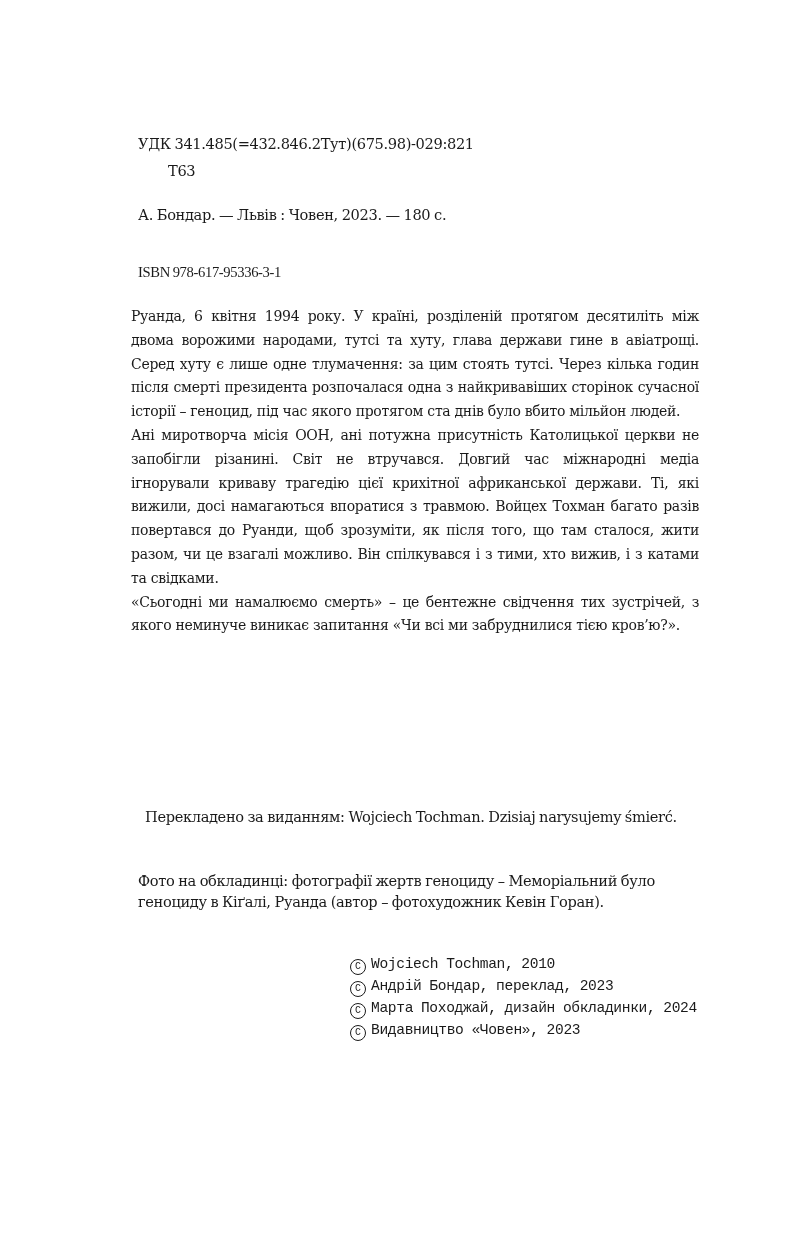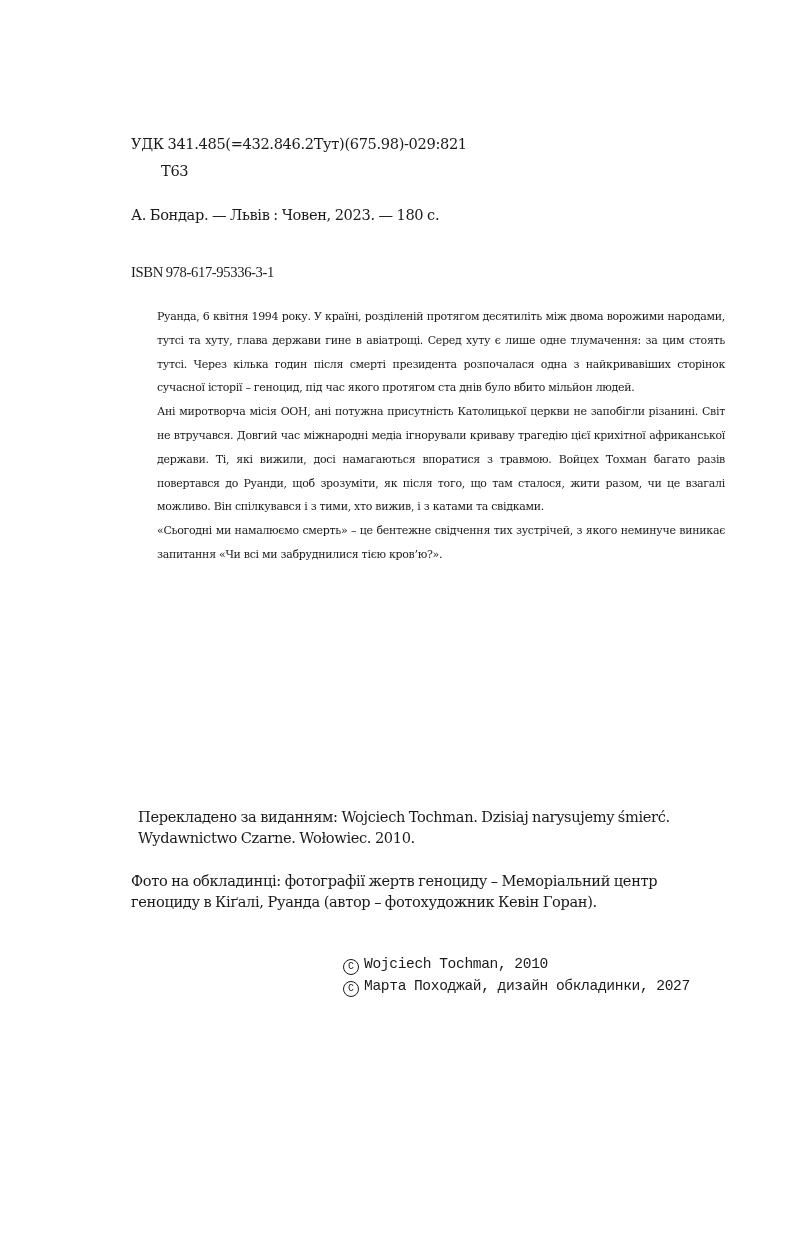--- a/index.html
+++ b/index.html
@@ -19,20 +19,21 @@
       position: absolute;
       left: 131px;
       top: 0;
       width: 568px;
     }
     .small {
       font-size: 14.6px;
       line-height: 21px;
       letter-spacing: -0.35px;
       word-spacing: -0.5px;
+      margin-left: 7px;
     }
     .udk {
       position: absolute;
       top: 133px;
       left: 0;
       white-space: nowrap;
     }
     .udk-code {
       position: absolute;
       top: 160px;
@@ -51,25 +52,24 @@
       top: 262px;
       left: 0;
       white-space: nowrap;
       font-family: Liberation Serif, serif;
     }
     .annotation {
       position: absolute;
       top: 305px;
       left: 0;
       width: 568px;
-      font-size: 11px;
+      font-size: 14px;
       line-height: 23.8px;
       letter-spacing: -0.3px;
       text-align: justify;
-      margin-left: 26px;
     }
     .annotation p {
       margin: 0;
     }
     .translated-from {
       position: absolute;
       top: 806px;
       left: 7px;
       width: 580px;
     }
@@ -122,30 +122,35 @@
   <div class="isbn small">ISBN 978-617-95336-3-1</div>
 
   <div class="annotation">
     <p>Руанда, 6 квітня 1994 року. У країні, розділеній протягом десятиліть між двома ворожими народами, тутсі та хуту, глава держави гине в авіатрощі. Серед хуту є лише одне тлумачення: за цим стоять тутсі. Через кілька годин після смерті президента розпочалася одна з найкривавіших сторінок сучасної історії – геноцид, під час якого протягом ста днів було вбито мільйон людей.</p>
     <p>Ані миротворча місія ООН, ані потужна присутність Католицької церкви не запобігли різанині. Світ не втручався. Довгий час міжнародні медіа ігнорували криваву трагедію цієї крихітної африканської держави. Ті, які вижили, досі намагаються впоратися з травмою. Войцех Тохман багато разів повертався до Руанди, щоб зрозуміти, як після того, що там сталося, жити разом, чи це взагалі можливо. Він спілкувався і з тими, хто вижив, і з катами та свідками.</p>
     <p>«Сьогодні ми намалюємо смерть» – це бентежне свідчення тих зустрічей, з якого неминуче виникає запитання «Чи всі ми забруднилися тією кров’ю?».</p>
   </div>
 
   <div class="translated-from small">
     <span class="line">Перекладено за виданням: Wojciech Tochman. Dzisiaj narysujemy śmierć.</span>
-    <span class="line">Wydawnictwo Czarne. Wołowiec. 2010.</span>
   </div>
 
   <div class="cover-photo small">
-    <span class="line">Фото на обкладинці: фотографії жертв геноциду – Меморіальний центр</span>
+    <span class="line">Фото на обкладинці: фотографії жертв геноциду – Меморіальний було</span>
     <span class="line">геноциду в Кіґалі, Руанда (автор – фотохудожник Кевін Горан).</span>
   </div>
 
   <div class="copyrights small">
     <span class="line">
       <span class="copy-sign">C</span><span>Wojciech Tochman, 2010</span>
     </span>
     <span class="line">
-      <span class="copy-sign">C</span><span>Марта Походжай, дизайн обкладинки, 2027</span>
+      <span class="copy-sign">C</span><span>Андрій Бондар, переклад, 2023</span>
+    </span>
+    <span class="line">
+      <span class="copy-sign">C</span><span>Марта Походжай, дизайн обкладинки, 2024</span>
+    </span>
+    <span class="line">
+      <span class="copy-sign">C</span><span>Видавництво «Човен», 2023</span>
     </span>
   </div>
 
 </div>
 
 </body></html>

